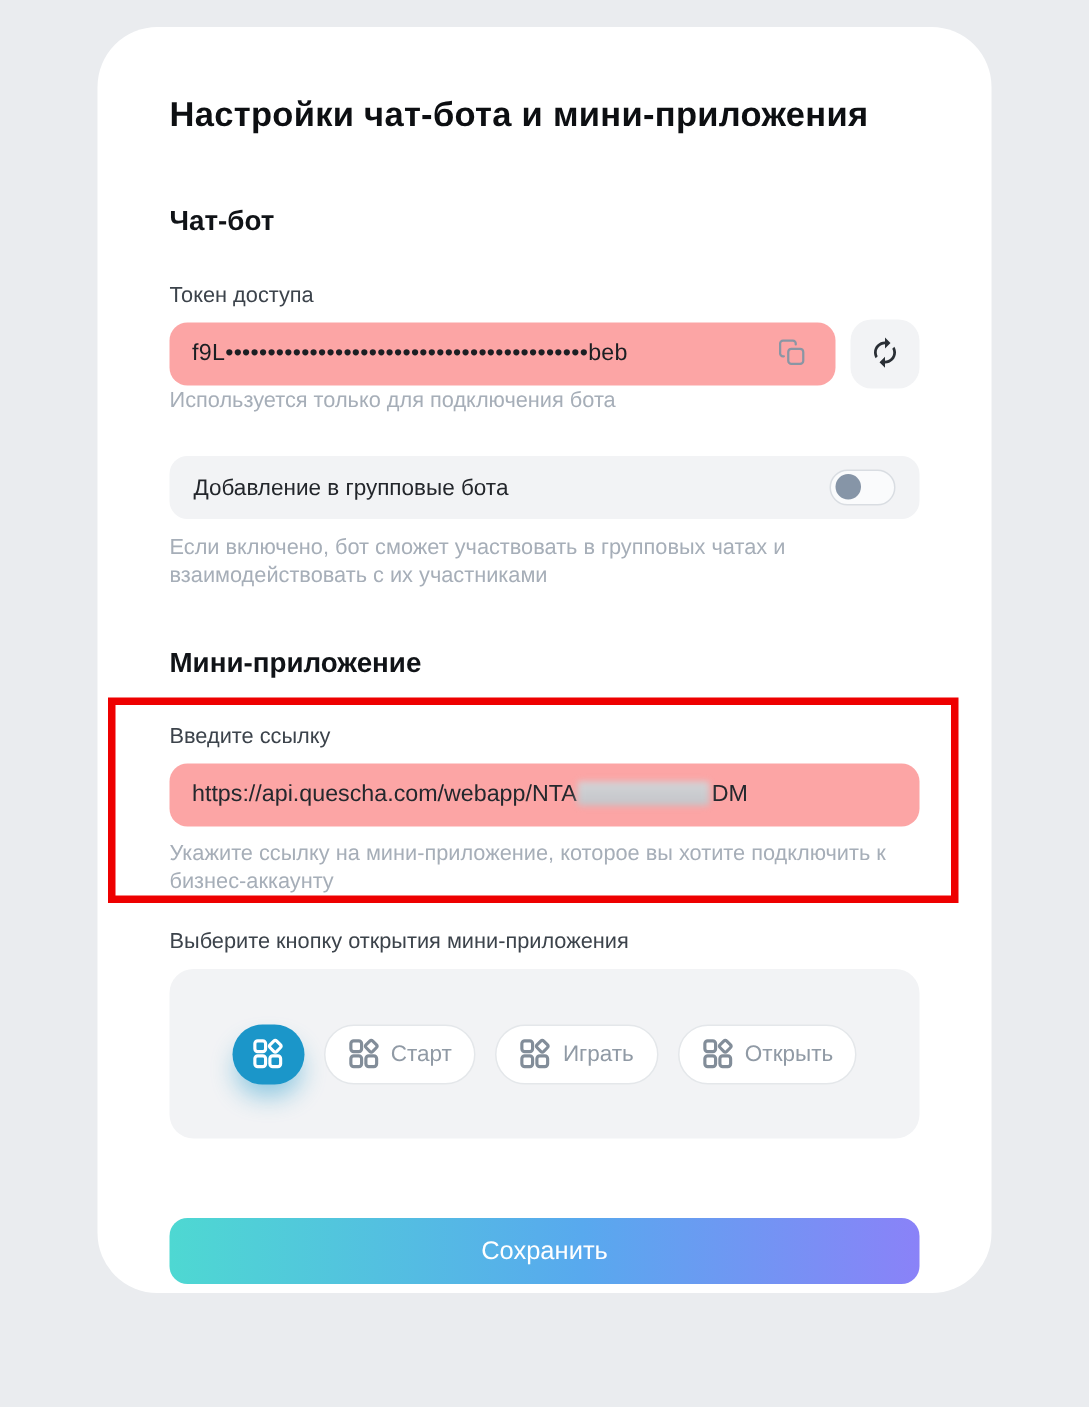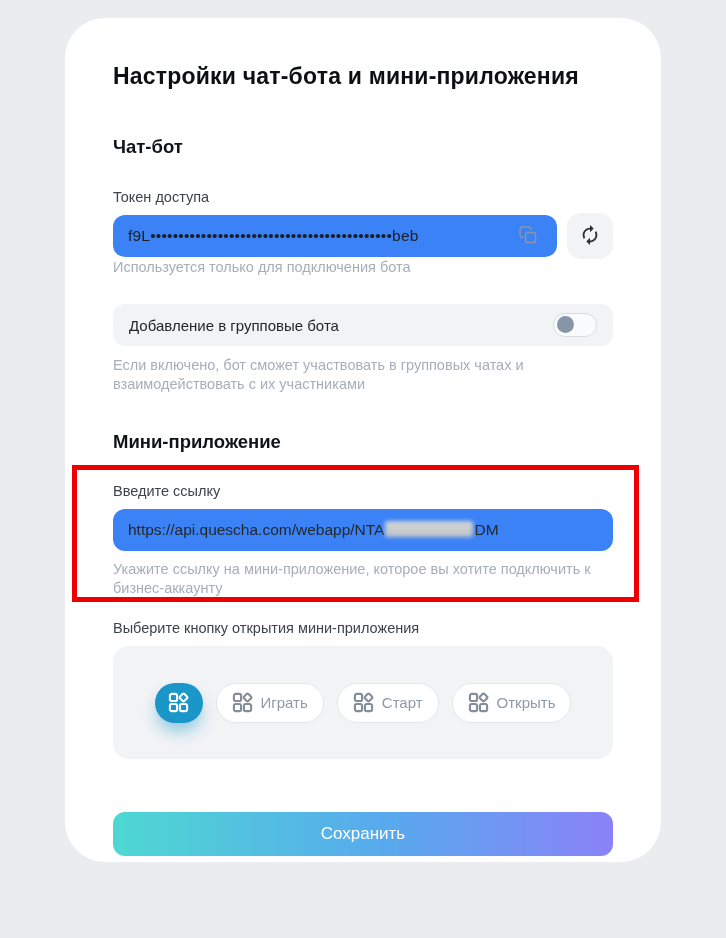--- a/index.html
+++ b/index.html
@@ -47,21 +47,21 @@
   .helper-token { margin-top: 0; line-height: 17px; }
   .helper-group { margin-top: 10px; max-width: 480px; }
   .input-row {
     margin-top: 8px;
     display: flex;
     align-items: center;
     gap: 10px;
     height: 46px;
   }
   .text-field {
-    background: #3b82f6;
+    background: #fca5a5;
     border-radius: 12px;
     height: 42px;
     display: flex;
     align-items: center;
     padding: 0 14px 0 15px;
   }
   .token-field { flex: 1; }
   .token-value {
     flex: 1;
     font-size: 15.5px;
@@ -276,33 +276,33 @@
 
     <div class="pill">
       <span>
         <svg width="21" height="21" viewBox="0 0 22 22" fill="none" stroke="currentColor" stroke-width="2.2" stroke-linejoin="round">
           <rect x="2" y="2" width="7.5" height="7.5" rx="2"></rect>
           <rect x="2" y="12.5" width="7.5" height="7.5" rx="2"></rect>
           <rect x="12.5" y="12.5" width="7.5" height="7.5" rx="2"></rect>
           <rect x="13" y="2.5" width="6.5" height="6.5" rx="1.5" transform="rotate(45 16.25 5.75)"></rect>
         </svg>
       </span>
-      <span class="pill-label">Играть</span>
+      <span class="pill-label">Старт</span>
     </div>
 
     <div class="pill">
       <span>
         <svg width="21" height="21" viewBox="0 0 22 22" fill="none" stroke="currentColor" stroke-width="2.2" stroke-linejoin="round">
           <rect x="2" y="2" width="7.5" height="7.5" rx="2"></rect>
           <rect x="2" y="12.5" width="7.5" height="7.5" rx="2"></rect>
           <rect x="12.5" y="12.5" width="7.5" height="7.5" rx="2"></rect>
           <rect x="13" y="2.5" width="6.5" height="6.5" rx="1.5" transform="rotate(45 16.25 5.75)"></rect>
         </svg>
       </span>
-      <span class="pill-label">Старт</span>
+      <span class="pill-label">Играть</span>
     </div>
 
     <div class="pill">
       <span>
         <svg width="21" height="21" viewBox="0 0 22 22" fill="none" stroke="currentColor" stroke-width="2.2" stroke-linejoin="round">
           <rect x="2" y="2" width="7.5" height="7.5" rx="2"></rect>
           <rect x="2" y="12.5" width="7.5" height="7.5" rx="2"></rect>
           <rect x="12.5" y="12.5" width="7.5" height="7.5" rx="2"></rect>
           <rect x="13" y="2.5" width="6.5" height="6.5" rx="1.5" transform="rotate(45 16.25 5.75)"></rect>
         </svg>

